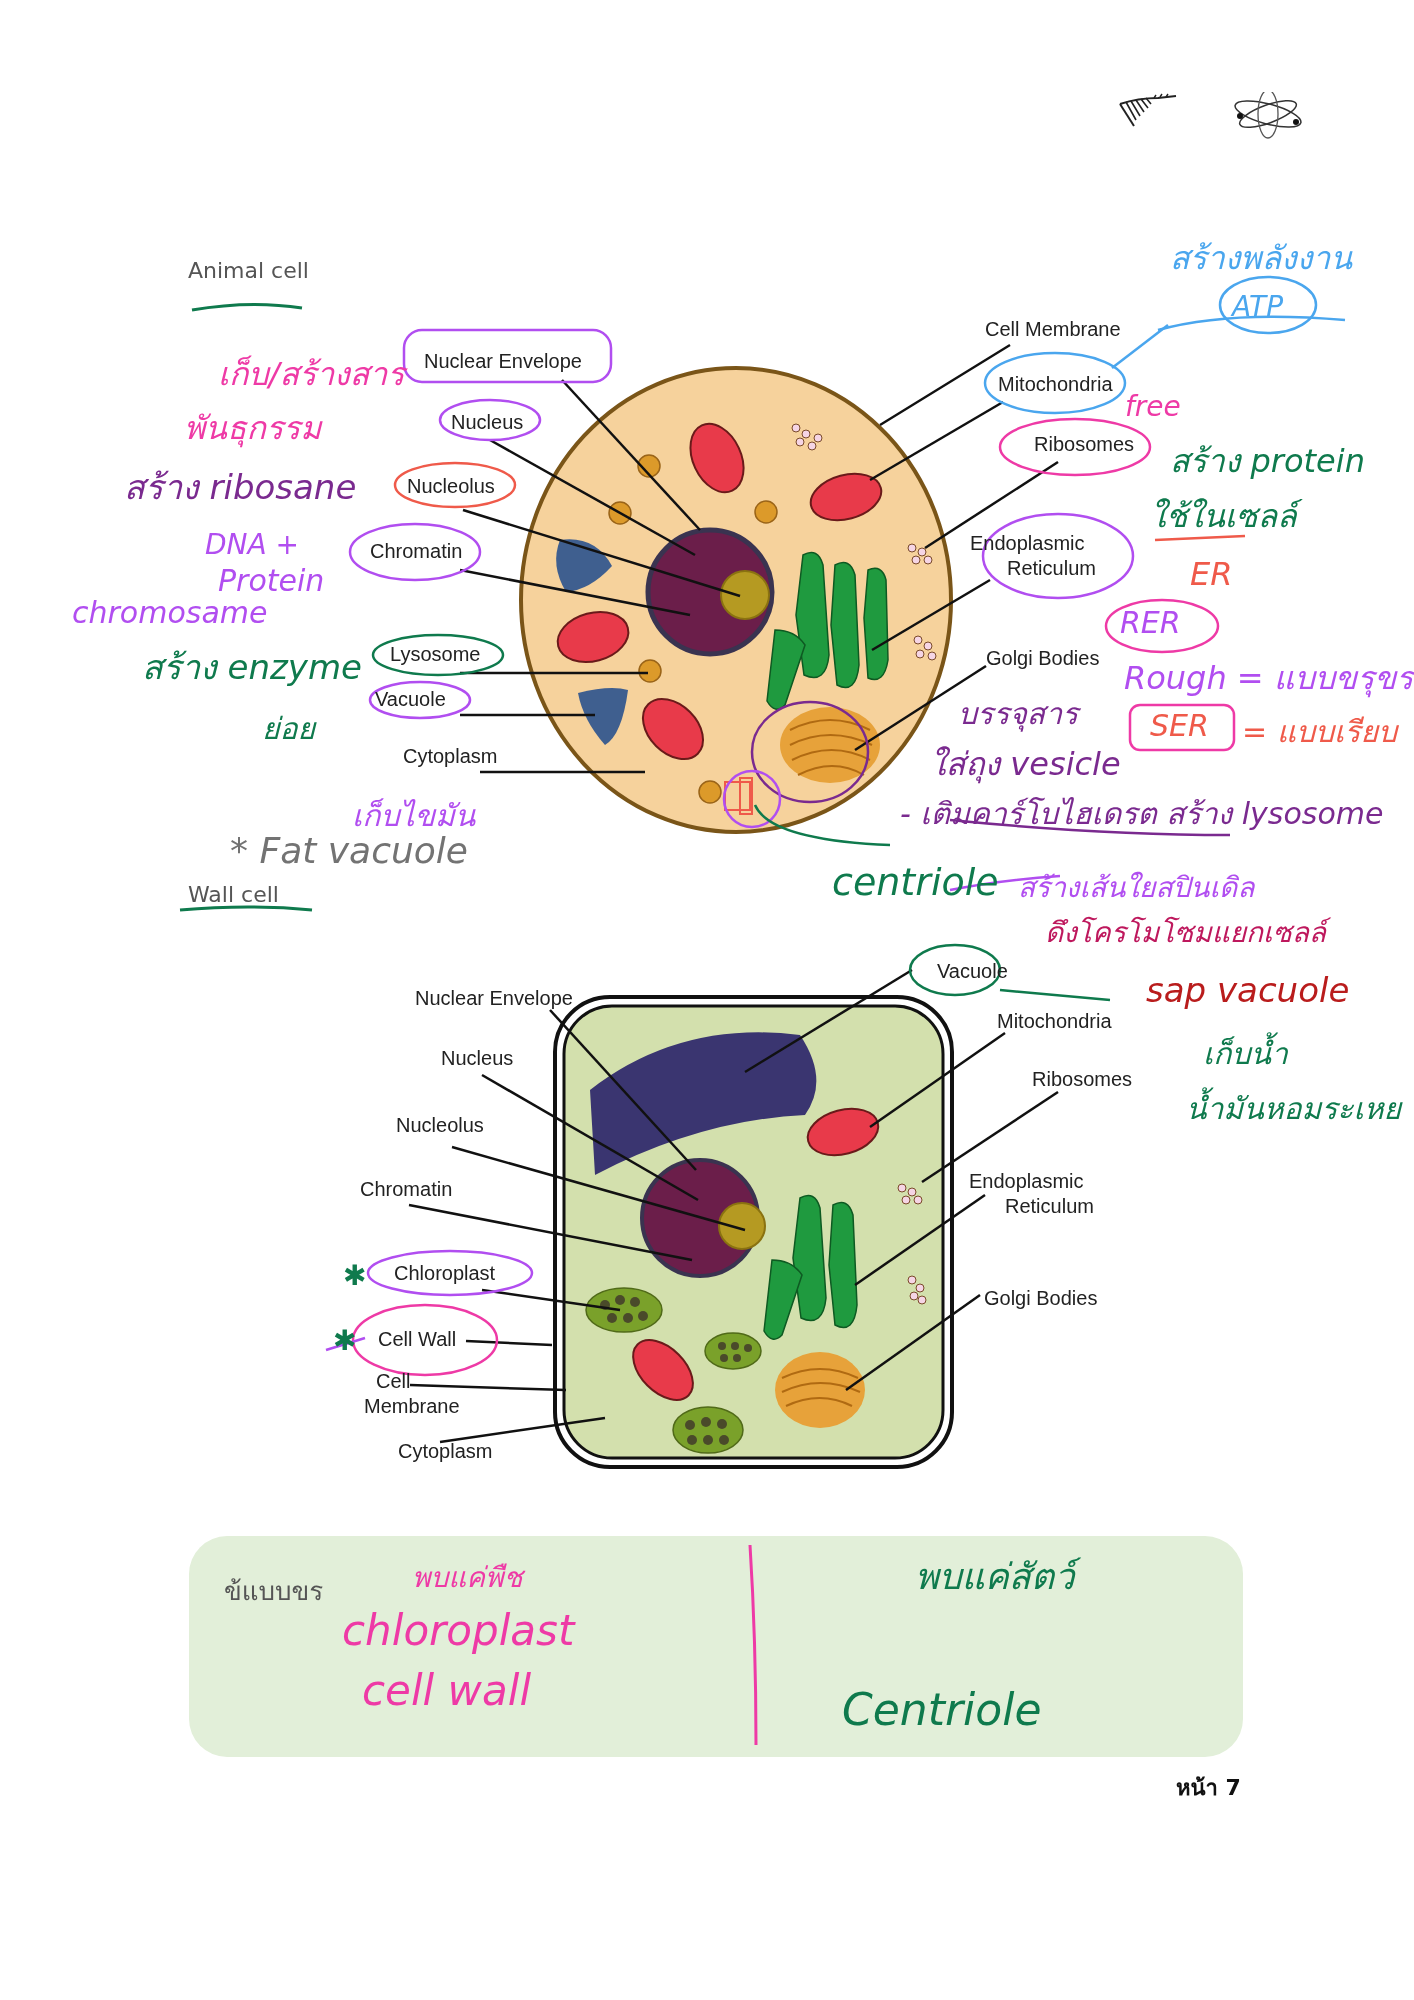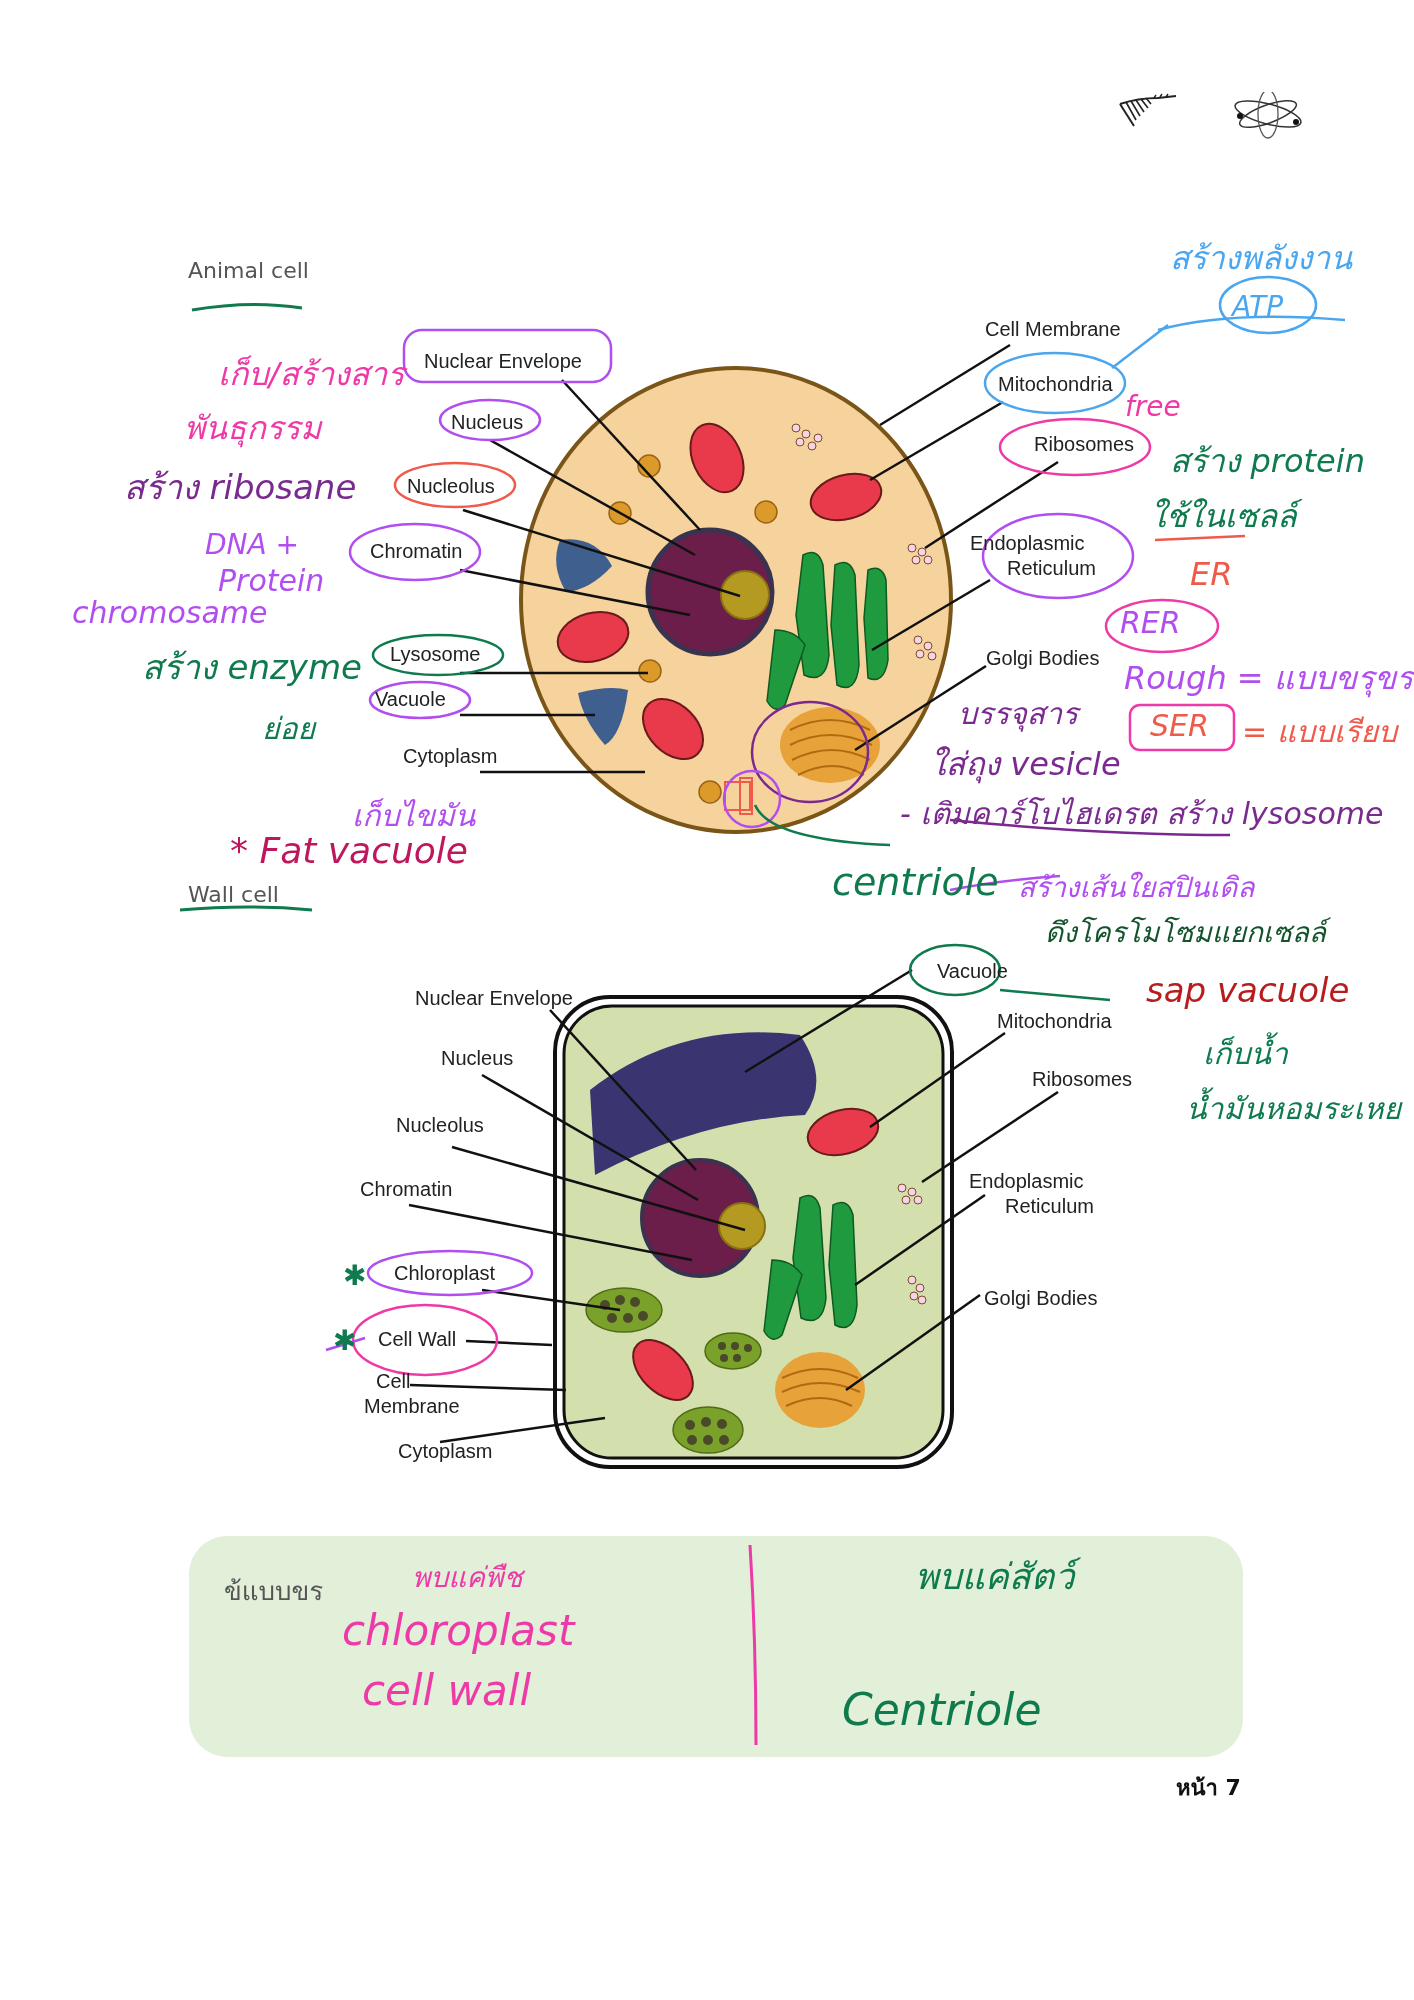--- a/index.html
+++ b/index.html
@@ -142,37 +142,37 @@
 
 <div class="hand" style="left:218px;top:348px;font-size:32px;color:#ee3aa6;">เก็บ/สร้างสาร</div>
 <div class="hand" style="left:184px;top:402px;font-size:32px;color:#ee3aa6;">พันธุกรรม</div>
 <div class="hand" style="left:124px;top:460px;font-size:34px;color:#7a2a8f;">สร้าง ribosane</div>
 <div class="hand" style="left:205px;top:528px;font-size:28px;color:#b14ef0;">DNA +</div>
 <div class="hand" style="left:218px;top:563px;font-size:30px;color:#b14ef0;text-align:right;">Protein</div>
 <div class="hand" style="left:72px;top:595px;font-size:30px;color:#b14ef0;">chromosame</div>
 <div class="hand" style="left:142px;top:640px;font-size:34px;color:#0f7a4d;">สร้าง enzyme</div>
 <div class="hand" style="left:262px;top:705px;font-size:30px;color:#0f7a4d;">ย่อย</div>
 <div class="hand" style="left:352px;top:792px;font-size:30px;color:#b14ef0;">เก็บไขมัน</div>
-<div class="hand" style="left:230px;top:830px;font-size:36px;color:#be185d;">* Fat vacuole</div>
+<div class="hand" style="left:230px;top:830px;font-size:36px;color:#737373;">* Fat vacuole</div>
 <div class="hand" style="left:1170px;top:232px;font-size:32px;color:#4aa6ee;">สร้างพลังงาน</div>
 <div class="hand" style="left:1232px;top:290px;font-size:28px;color:#4aa6ee;">ATP</div>
 <div class="hand" style="left:1125px;top:390px;font-size:28px;color:#ee3aa6;">free</div>
 <div class="hand" style="left:1170px;top:435px;font-size:32px;color:#0f7a4d;">สร้าง protein</div>
 <div class="hand" style="left:1150px;top:490px;font-size:32px;color:#0f7a4d;">ใช้ในเซลล์</div>
 <div class="hand" style="left:1190px;top:555px;font-size:32px;color:#ef5a4a;">ER</div>
 <div class="hand" style="left:1120px;top:605px;font-size:30px;color:#b14ef0;">RER</div>
 <div class="hand" style="left:1124px;top:652px;font-size:32px;color:#b14ef0;">Rough = แบบขรุขระ</div>
 <div class="hand" style="left:1150px;top:708px;font-size:30px;color:#ef5a4a;">SER</div>
 <div class="hand" style="left:1242px;top:708px;font-size:30px;color:#ef5a4a;">= แบบเรียบ</div>
 <div class="hand" style="left:958px;top:690px;font-size:30px;color:#7a2a8f;">บรรจุสาร</div>
 <div class="hand" style="left:930px;top:738px;font-size:32px;color:#7a2a8f;">ใส่ถุง vesicle</div>
 <div class="hand" style="left:900px;top:790px;font-size:30px;color:#7a2a8f;">- เติมคาร์โบไฮเดรต สร้าง lysosome</div>
 <div class="hand" style="left:832px;top:860px;font-size:38px;color:#0f7a4d;">centriole</div>
 <div class="hand" style="left:1018px;top:865px;font-size:28px;color:#b14ef0;">สร้างเส้นใยสปินเดิล</div>
-<div class="hand" style="left:1045px;top:910px;font-size:28px;color:#14532d;">ดึงโครโมโซมแยกเซลล์</div>
+<div class="hand" style="left:1045px;top:910px;font-size:28px;color:#be185d;">ดึงโครโมโซมแยกเซลล์</div>
 
 <div class="section-title" style="left:188px;top:882px;">Wall cell</div>
 <svg class="layer" width="1414" height="2000">
   <path d="M180 910 Q250 904 312 910" stroke="#0f7a4d" stroke-width="3" fill="none"></path>
   <rect x="555" y="997" width="397" height="470" rx="55" fill="#ffffff" stroke="#111" stroke-width="4"></rect>
   <rect x="564" y="1006" width="379" height="452" rx="48" fill="#d3e0ad" stroke="#111" stroke-width="3"></rect>
   <path d="M590 1090 Q680 1020 800 1035 Q830 1080 805 1115 Q700 1120 595 1175 Z" fill="#3a3570"></path>
   <circle cx="700" cy="1218" r="58" fill="#6b1e4a" stroke="#3a3350" stroke-width="4"></circle>
   <circle cx="742" cy="1226" r="23" fill="#b59a22" stroke="#8a7210" stroke-width="2"></circle>
   <g fill="#e83a4a" stroke="#6a1a1a" stroke-width="2">

